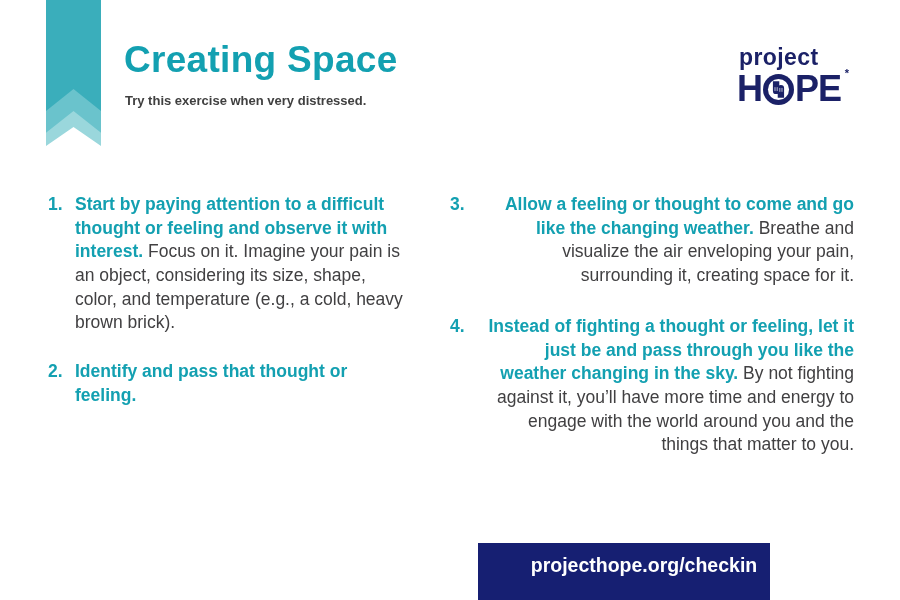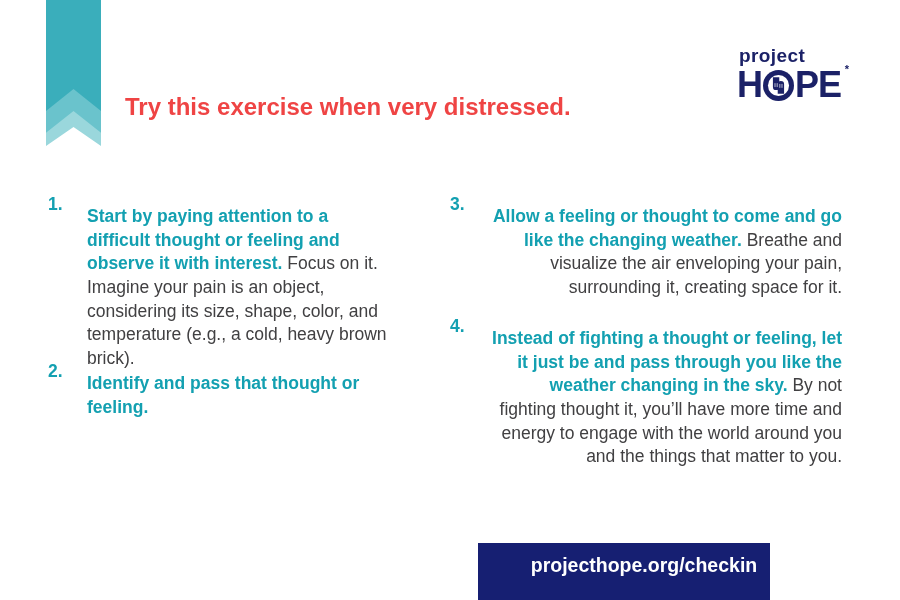--- a/index.html
+++ b/index.html
@@ -15,38 +15,38 @@
   .l-mid{background:#6ac3cc;clip-path:polygon(0 0,100% 0,100% 91%,50% 76%,0 91%);}
   .l-main{background:#3aaebb;clip-path:polygon(0 0,100% 0,100% 76%,50% 61%,0 76%);}
 
   
   .title{
     position:absolute;left:124px;top:40px;
     font-size:37px;font-weight:700;color:#13a0b1;letter-spacing:0.3px;line-height:1.1;
   }
   .subtitle{
     position:absolute;left:125px;top:93px;
-    font-size:24px;font-weight:700;color:#ef4444;line-height:1.2;
+    font-size:13px;font-weight:700;color:#404040;line-height:1.2;
   }
 
   
   .logo{position:absolute;left:737px;top:46px;color:#1b2167;}
-  .logo-top{font-size:19px;font-weight:700;letter-spacing:0.4px;line-height:1;margin-left:2px;}
+  .logo-top{font-size:23px;font-weight:700;letter-spacing:0.4px;line-height:1;margin-left:2px;}
   .logo-main{
     display:flex;align-items:center;position:relative;
     font-size:36px;font-weight:700;letter-spacing:-1px;line-height:1;margin-top:2px;
   }
   .o-icon{display:inline-flex;margin:0 1px;}
   .o-icon svg{display:block;}
   .logo-mark{position:absolute;right:-8px;top:-3px;font-size:11px;font-weight:700;letter-spacing:0;}
 
   
   .step{position:absolute;font-size:17.5px;line-height:1.35;color:#414042;}
   .step .num{position:absolute;left:0;top:0;font-weight:700;color:#13a0b1;}
-  .step p{margin:12px;padding-left:27px;}
+  .step p{margin:0;padding-left:27px;}
   .step strong{color:#13a0b1;font-weight:700;}
   .step-1{left:48px;top:193px;width:360px;}
   .step-2{left:48px;top:360px;width:360px;}
   .step-3{left:450px;top:193px;width:404px;}
   .step-4{left:450px;top:315px;width:404px;}
   .step-3 p,.step-4 p{padding-left:28px;text-align:right;}
 
   
   .footer-box{
     position:absolute;left:478px;top:543px;width:292px;height:57px;
@@ -59,20 +59,21 @@
 <body>
 
 <div class="canvas">
 
   <div class="ribbon">
     <div class="layer l-light"></div>
     <div class="layer l-mid"></div>
     <div class="layer l-main"></div>
   </div>
 
+  <div class="title">Creating Space</div>
   <div class="subtitle">Try this exercise when very distressed.</div>
 
   <div class="logo">
     <div class="logo-top">project</div>
     <div class="logo-main">
       <span>H</span>
       <span class="o-icon">
         <svg width="31" height="31" viewBox="0 0 40 40" aria-hidden="true">
           <circle cx="20" cy="20" r="20" fill="#1b2167"></circle>
           <circle cx="20" cy="20" r="13.6" fill="#ffffff"></circle>
@@ -97,20 +98,20 @@
     <p class="step-text"><strong>Identify and pass that thought or feeling.</strong> <span></span></p>
   </div>
 
   <div class="step step-3">
     <span class="num">3.</span>
     <p class="step-text"><strong>Allow a feeling or thought to come and go like the changing weather.</strong> <span>Breathe and visualize the air enveloping your pain, surrounding it, creating space for it.</span></p>
   </div>
 
   <div class="step step-4">
     <span class="num">4.</span>
-    <p class="step-text"><strong>Instead of fighting a thought or feeling, let it just be and pass through you like the weather changing in the sky.</strong> <span>By not fighting thought it, you’ll have more time and energy to engage with the world around you and the things that matter to you.</span></p>
+    <p class="step-text"><strong>Instead of fighting a thought or feeling, let it just be and pass through you like the weather changing in the sky.</strong> <span>By not fighting against it, you’ll have more time and energy to engage with the world around you and the things that matter to you.</span></p>
   </div>
 
   <div class="footer-box">
     <span>projecthope.org/checkin</span>
   </div>
 
 </div>
 
 </body></html>

